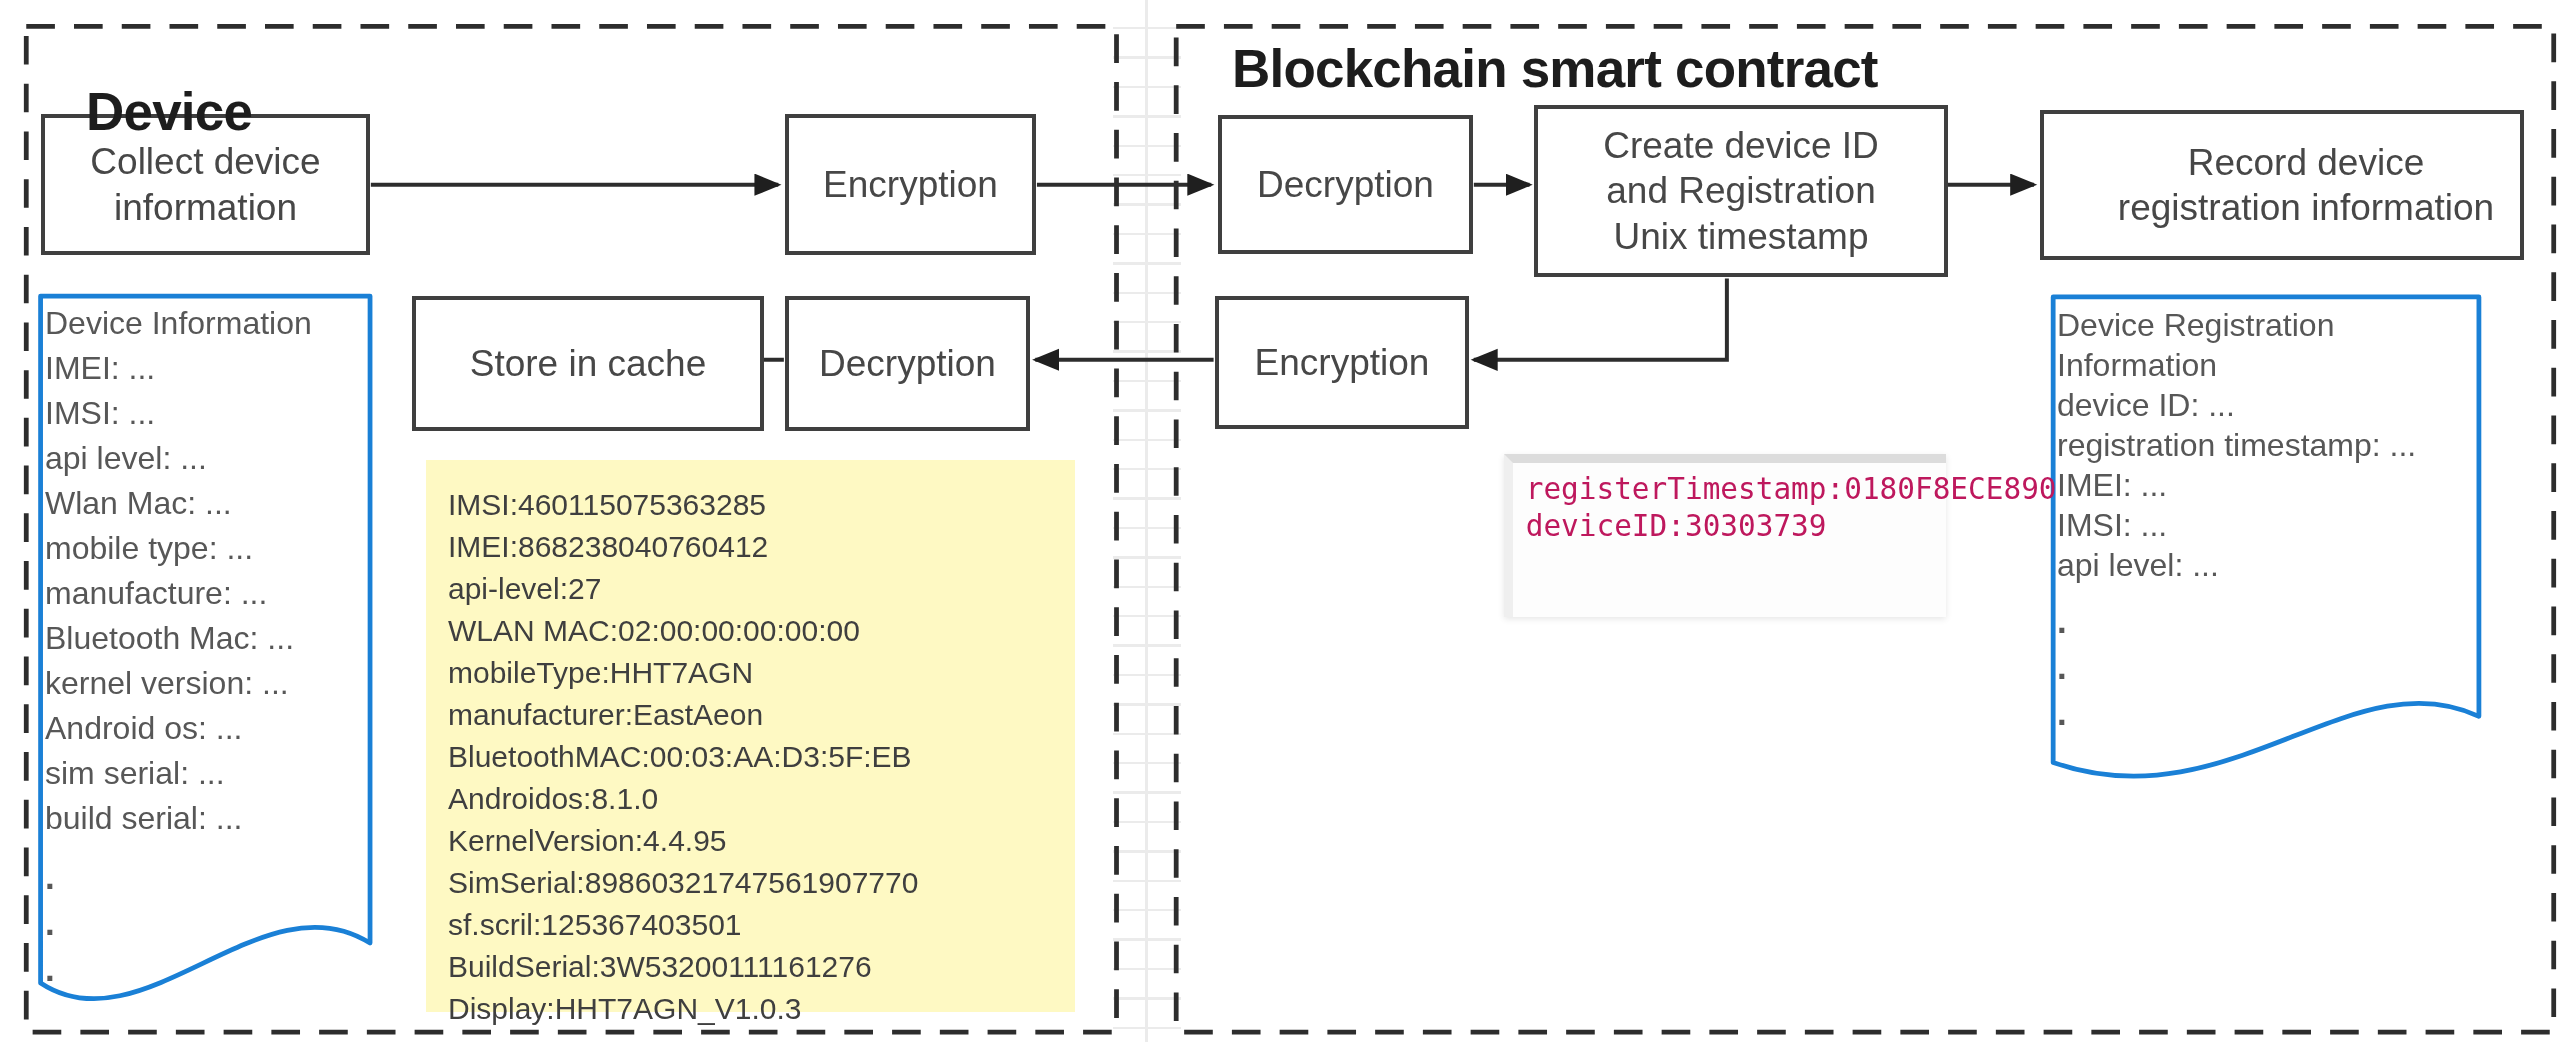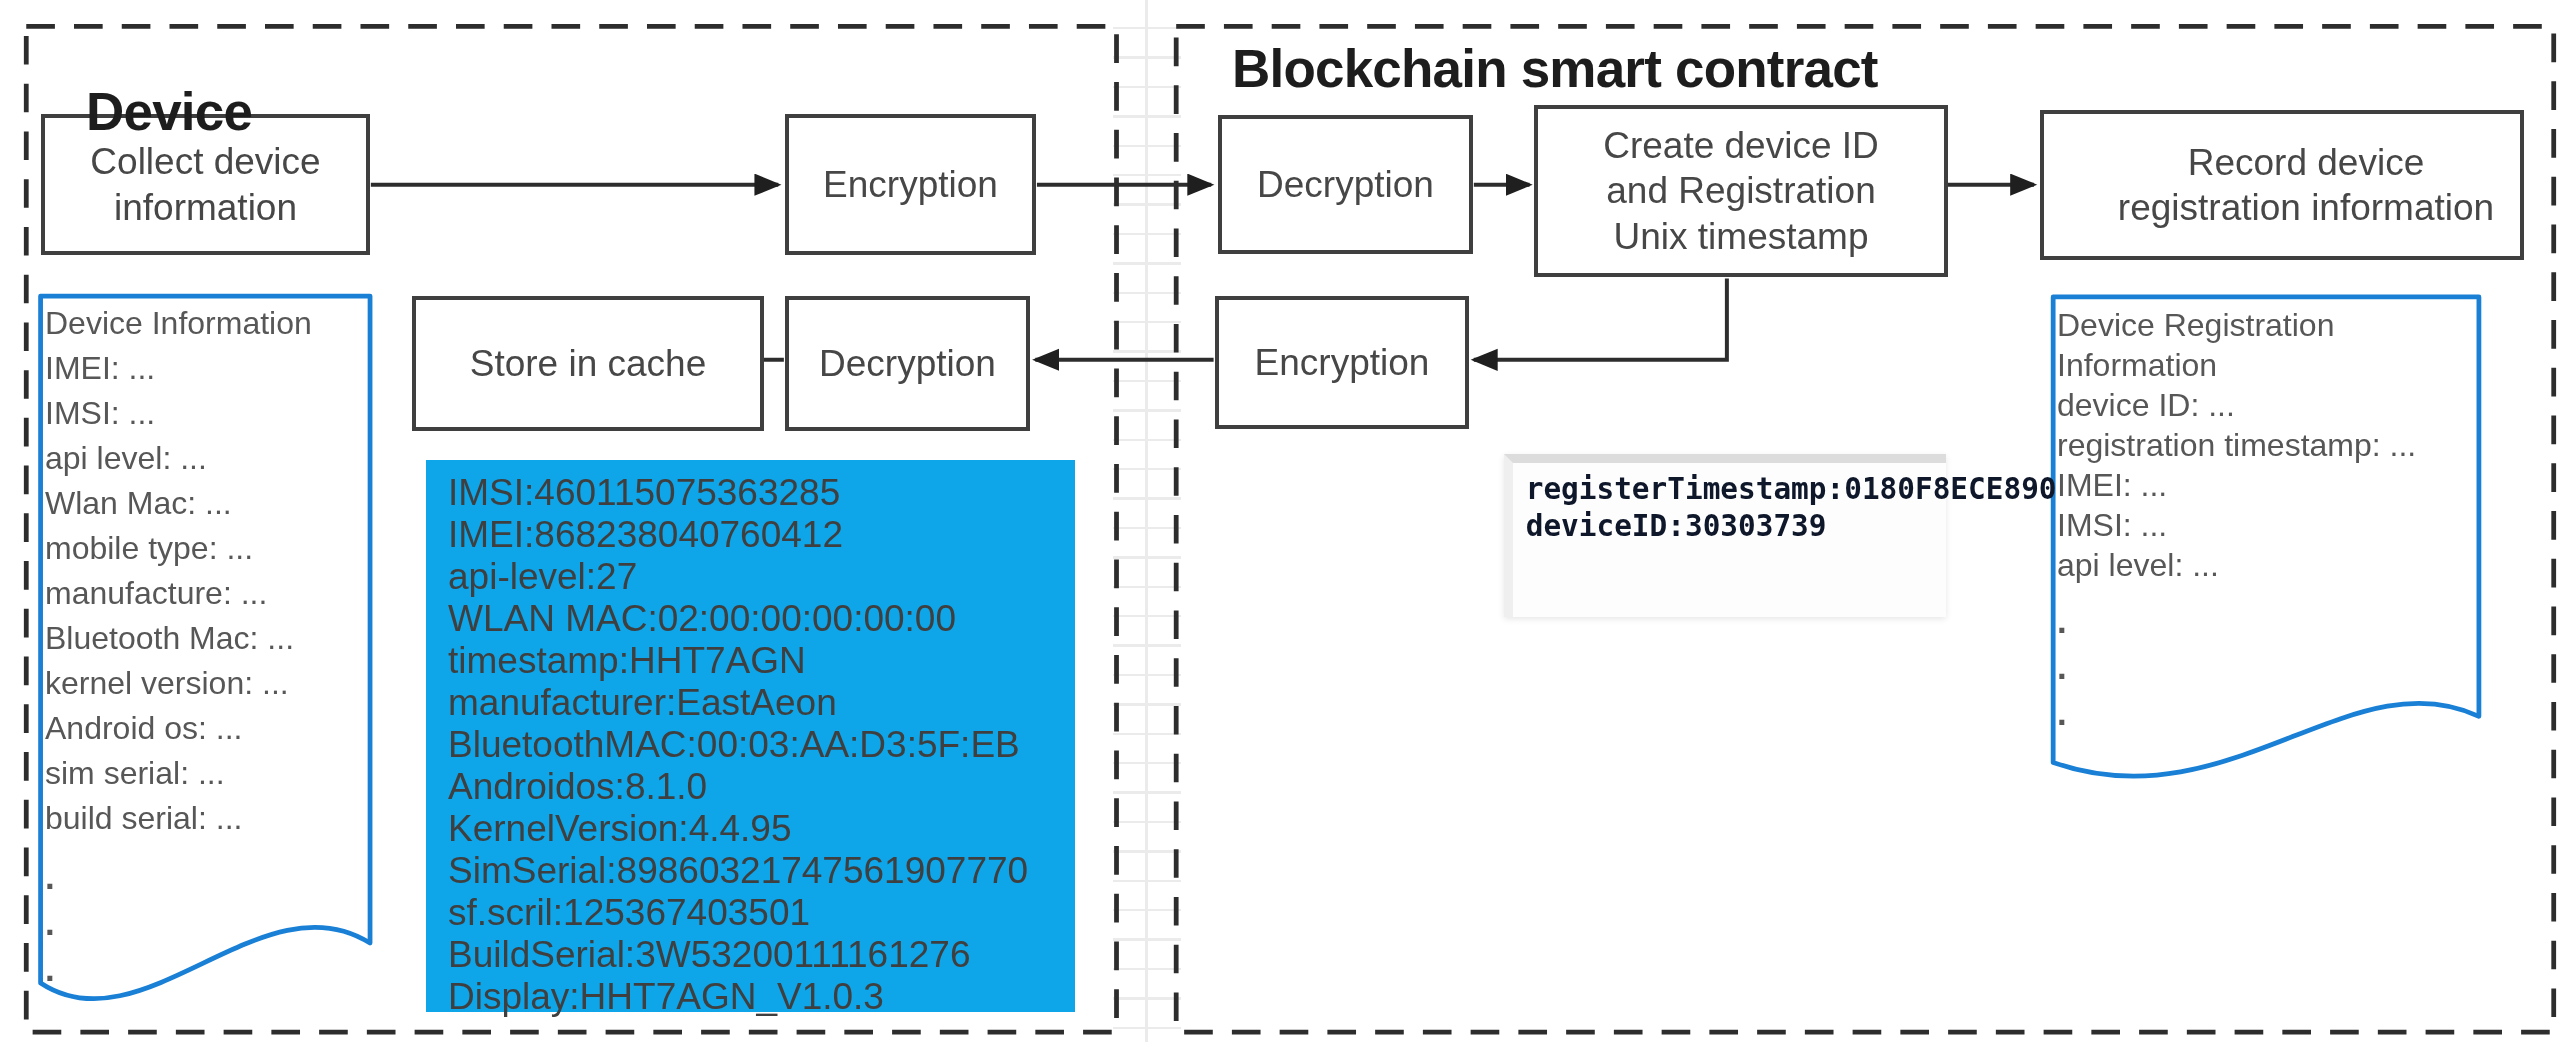--- a/index.html
+++ b/index.html
@@ -24,27 +24,27 @@
   #box-dec-left{left:785px;top:296px;width:245px;height:135px;}
   #box-dec-right{left:1218px;top:115px;width:255px;height:139px;}
   #box-create{left:1534px;top:105px;width:414px;height:172px;}
   #box-record{left:2040px;top:110px;width:484px;height:150px;padding-left:48px;}
   #box-enc-right{left:1215px;top:296px;width:254px;height:133px;}
   .doc-text{position:absolute;z-index:4;color:#575757;font-size:32px;}
   #device-doc-text{left:45px;top:301px;width:322px;line-height:45px;}
   #reg-doc-text{left:2057px;top:305px;width:418px;line-height:40px;}
   .doc-dots{margin-top:12.7px;line-height:46px;font-size:35px;font-weight:700;color:#575757;}
   #cache-panel{position:absolute;z-index:3;left:426px;top:460px;width:649px;height:552px;
-      background:#0ea5e9;box-sizing:border-box;padding:12px 0 0 22px;
-      font-size:37px;line-height:42px;color:#3f3f3f;text-align:left;}
+      background:#fef9c3;box-sizing:border-box;padding:24px 0 0 22px;
+      font-size:30px;line-height:42px;color:#3f3f3f;text-align:left;}
   #ledger-snippet{position:absolute;z-index:3;left:1504px;top:454px;width:442px;height:163px;
       background:#fdfdfd;border-top:9.5px solid #dcdcdc;border-left:9.5px solid #efefef;
       box-sizing:border-box;box-shadow:0 1.6px 6.4px rgba(0,0,0,0.10);
-      font-family:"DejaVu Sans Mono","Liberation Mono",monospace;font-weight:700;
-      font-size:29.4px;line-height:37px;color:#0f172a;padding:8px 0 0 12.7px;text-align:left;}
+      font-family:"DejaVu Sans Mono","Liberation Mono",monospace;font-weight:400;
+      font-size:29.4px;line-height:37px;color:#be185d;padding:8px 0 0 12.7px;text-align:left;}
 </style>
 </head>
 <body>
 
 <div id="canvas">
 
   <div id="grid-strip"></div>
 
   <svg id="wires" width="2576" height="1053" viewBox="0 0 3237 1323">
     <defs>
@@ -119,21 +119,21 @@
       <div>.</div>
       <div>.</div>
     </div>
   </div>
 
   <div id="cache-panel">
     <div>IMSI:460115075363285</div>
     <div>IMEI:868238040760412</div>
     <div>api-level:27</div>
     <div>WLAN MAC:02:00:00:00:00:00</div>
-    <div>timestamp:HHT7AGN</div>
+    <div>mobileType:HHT7AGN</div>
     <div>manufacturer:EastAeon</div>
     <div>BluetoothMAC:00:03:AA:D3:5F:EB</div>
     <div>Androidos:8.1.0</div>
     <div>KernelVersion:4.4.95</div>
     <div>SimSerial:89860321747561907770</div>
     <div>sf.scril:125367403501</div>
     <div>BuildSerial:3W53200111161276</div>
     <div>Display:HHT7AGN_V1.0.3</div>
   </div>
 

